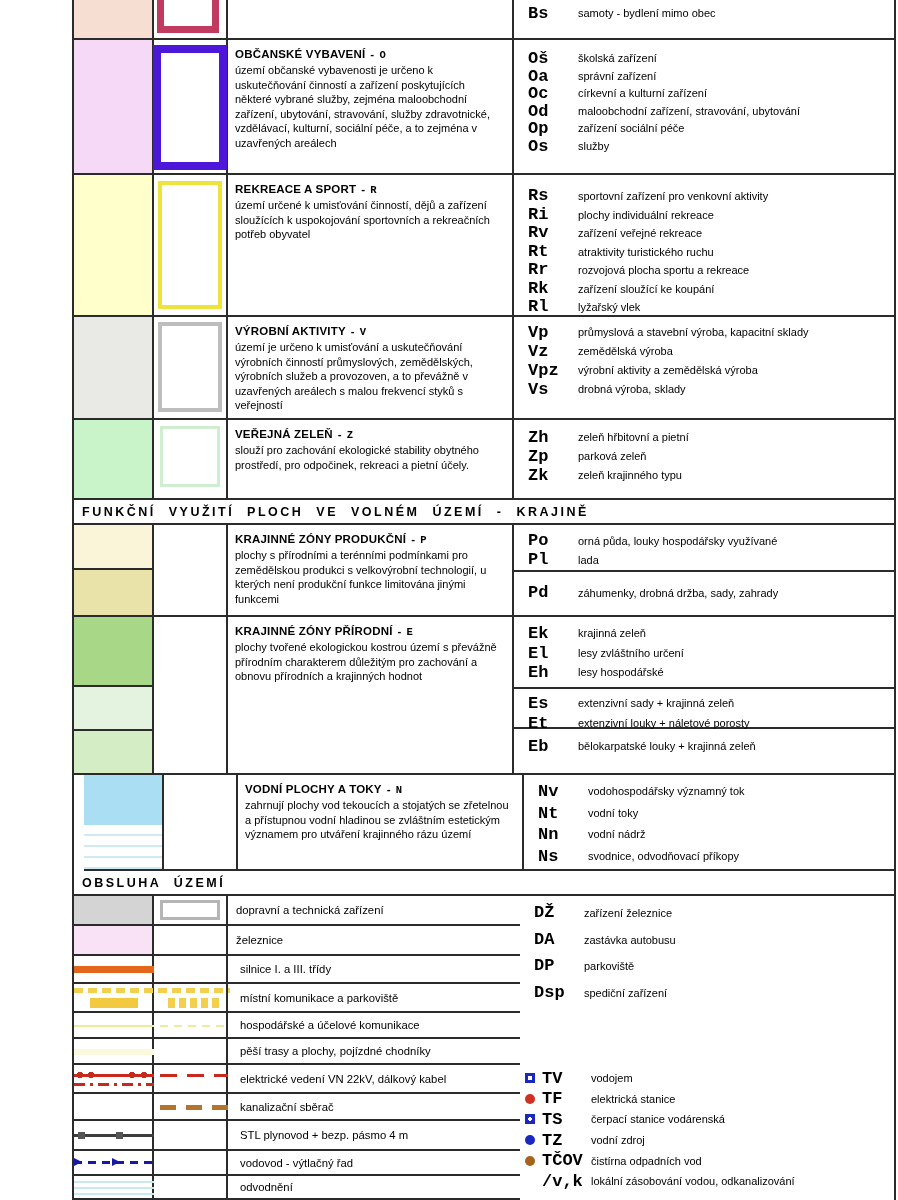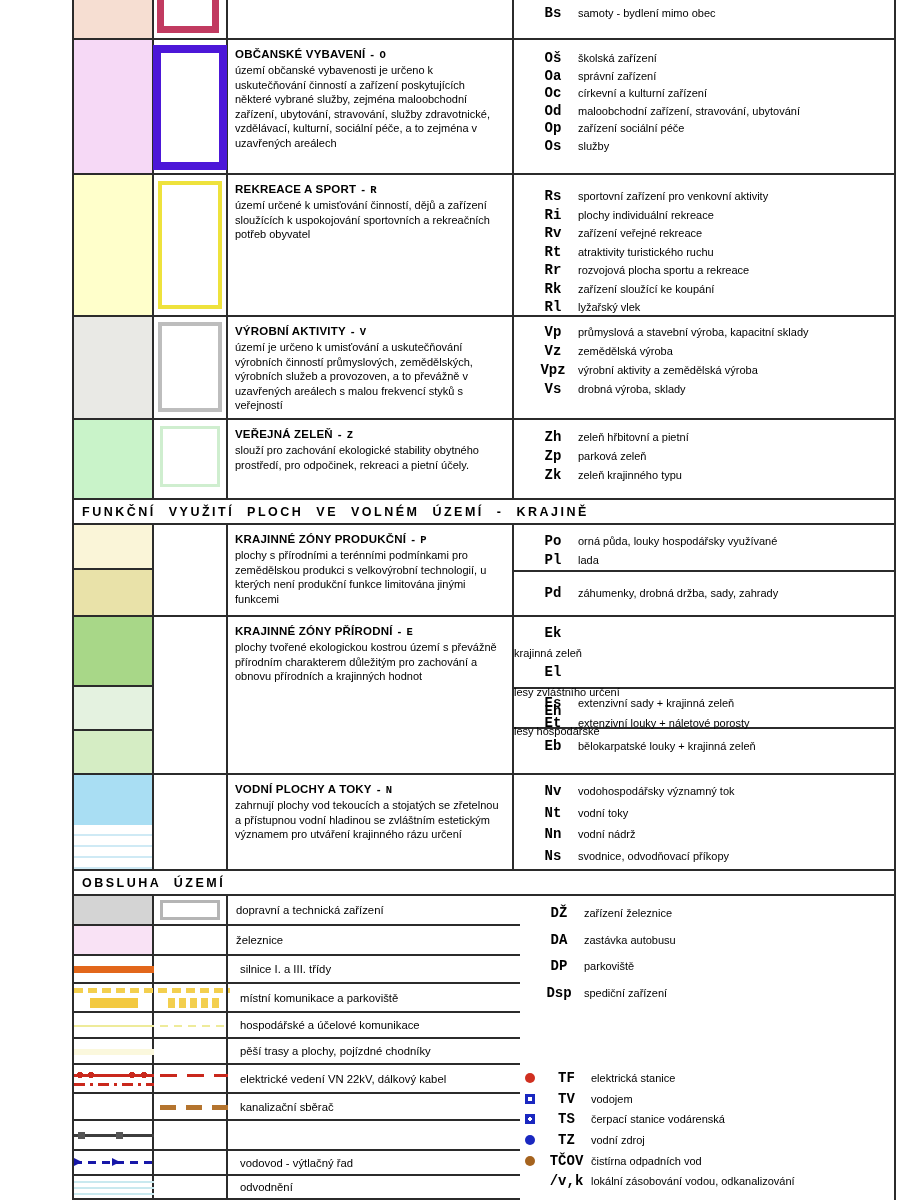--- a/index.html
+++ b/index.html
@@ -21,33 +21,33 @@
   .r-bs  { height:40px; }
   .r-ob  { height:135px; }
   .r-rek { height:142px; }
   .r-vyr { height:103px; }
   .r-zel { height:80px; }
   .hdr   { height:25px; display:flex; align-items:center; padding-left:8px;
            font-weight:bold; font-size:12.5px; letter-spacing:2.5px; word-spacing:7px;
            border-bottom:2px solid #2b2b2b; background:#fff; }
   .r-pro { height:92px; }
   .r-pri { height:158px; }
-  .r-vod { height:96px; }
+  .r-vod { height:96px;margin-left:10px; }
 
   
   .sec-title { font-weight:bold; font-size:11.5px; margin-bottom:2px; letter-spacing:0.2px; }
   .tsep { margin:0 5px; font-weight:bold; }
   .tcode { font-family:"Liberation Mono","DejaVu Sans Mono",monospace; font-weight:bold; font-size:10.5px; }
   .sec-body { line-height:14.6px; }
 
   
   .codes { padding-top:8px; }
   .code-line { display:flex; }
   .code-k { width:64px; padding-left:14px; font-family:"Liberation Mono","DejaVu Sans Mono",monospace;
-            font-weight:bold; font-size:14px; flex:none;text-align:center; }
+            font-weight:bold; font-size:17px; flex:none; }
   .code-v { flex:1; padding-right:4px; }
   .lh17 .code-line { line-height:17.5px; }
   .lh18 .code-line { line-height:18.5px; }
   .lh19 .code-line { line-height:19px; }
   .lh21 .code-line { line-height:21.5px; }
 
   
   .sw-bs  { background:#f6ded2; }
   .sw-ob  { background:#f6d9f6; }
   .sw-rek { background:#ffffcb; }
@@ -69,21 +69,21 @@
   .rect-rek { top:6px; bottom:6px; left:4px; right:4px; border:4px solid #eee23c; }
   .rect-vyr { top:5px; bottom:6px; left:4px; right:4px; border:4px solid #bdbdbd; }
   .rect-zel { top:6px; bottom:11px; left:6px; right:6px; border:3px solid #cfeecf; }
   .rect-dop { top:4px; bottom:4px; left:6px; right:6px; border:3px solid #b5b5b5; }
 
   
   .grp-a { height:47px; border-bottom:2px solid #2b2b2b; padding-top:7px; }
   .grp-a .code-line, .grp-b .code-line { line-height:18.5px; }
   .grp-b { padding-top:12px; }
   .pg1 { height:72px; border-bottom:2px solid #2b2b2b; padding-top:7px; }
-  .pg1 .code-line { line-height:19.5px;flex-direction:column; }
+  .pg1 .code-line { line-height:19.5px; }
   .pg2 { height:40px; border-bottom:2px solid #2b2b2b; padding-top:5px; }
   .pg2 .code-line { line-height:19.5px; }
   .pg3 { padding-top:8px; }
   .pg3 .code-line { line-height:19px; }
 
   
   .obsluha { display:flex; background:#fff; }
   .ob-left { width:446px; flex:none; }
   .ob-row { display:flex; border-bottom:2px solid #2b2b2b; position:relative; }
   .ob-c1 { width:80px; border-right:2px solid #2b2b2b; position:relative; flex:none; }
@@ -383,21 +383,21 @@
     </div>
 
     <div class="row r-vod">
       <div class="c1">
         <div class="vod-solid"></div>
         <div class="vod-stripes"></div>
       </div>
       <div class="c2"></div>
       <div class="c3">
         <div class="sec-title"><span>VODNÍ PLOCHY A TOKY</span><span class="tsep">-</span><span class="tcode">N</span></div>
-        <div class="sec-body">zahrnují plochy vod tekoucích a stojatých se zřetelnou a přístupnou vodní hladinou se zvláštním estetickým významem pro utváření krajinného rázu určení</div>
+        <div class="sec-body">zahrnují plochy vod tekoucích a stojatých se zřetelnou a přístupnou vodní hladinou se zvláštním estetickým významem pro utváření krajinného rázu území</div>
       </div>
       <div class="c4">
         <div class="codes lh21" style="padding-top:6px;">
           <div class="code-line">
               <span class="code-k">Nv</span>
               <span class="code-v">vodohospodářsky významný tok</span>
             </div>
           <div class="code-line">
               <span class="code-k">Nt</span>
               <span class="code-v">vodní toky</span>
@@ -479,20 +479,21 @@
           <div class="ob-c1"></div>
           <div class="ob-c2"></div>
           <div class="ln ln-kanal"></div>
           <div class="ob-c3" style="position:absolute;left:158px;right:0;top:0;bottom:0;">kanalizační sběrač</div>
         </div>
 
         <div class="ob-row h30">
           <div class="ob-c1"></div>
           <div class="ob-c2"></div>
           <div class="ln ln-stl"></div>
+          <div class="ob-c3" style="position:absolute;left:158px;right:0;top:0;bottom:0;">STL plynovod + bezp. pásmo 4 m</div>
         </div>
 
         <div class="ob-row h25">
           <div class="ob-c1"></div>
           <div class="ob-c2"></div>
           <div class="ln ln-vodo"></div>
           <div class="arrow arrow-1"></div>
           <div class="arrow arrow-2"></div>
           <div class="ob-c3" style="position:absolute;left:158px;right:0;top:0;bottom:0;">vodovod - výtlačný řad</div>
         </div>
@@ -520,28 +521,28 @@
               <span class="code-k">DP</span>
               <span class="code-v">parkoviště</span>
             </div>
           <div class="code-line">
               <span class="code-k">Dsp</span>
               <span class="code-v">spediční zařízení</span>
             </div>
         </div>
         <div class="tgrp">
           <div class="t-line">
+              <span class="sym sym-blue-open-square"></span>
+              <span class="code-k tk">TV</span>
+              <span class="code-v">vodojem</span>
+            </div>
+          <div class="t-line">
               <span class="sym sym-red-circle"></span>
               <span class="code-k tk">TF</span>
               <span class="code-v">elektrická stanice</span>
-            </div>
-          <div class="t-line">
-              <span class="sym sym-blue-open-square"></span>
-              <span class="code-k tk">TV</span>
-              <span class="code-v">vodojem</span>
             </div>
           <div class="t-line">
               <span class="sym sym-blue-square-dot"></span>
               <span class="code-k tk">TS</span>
               <span class="code-v">čerpací stanice vodárenská</span>
             </div>
           <div class="t-line">
               <span class="sym sym-blue-circle"></span>
               <span class="code-k tk">TZ</span>
               <span class="code-v">vodní zdroj</span>

